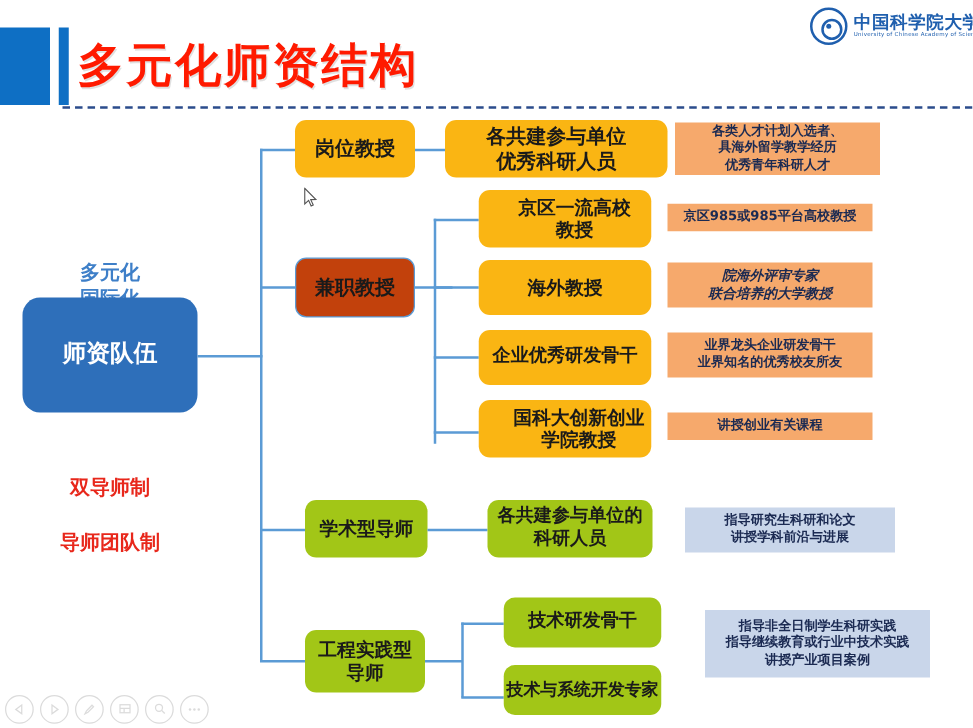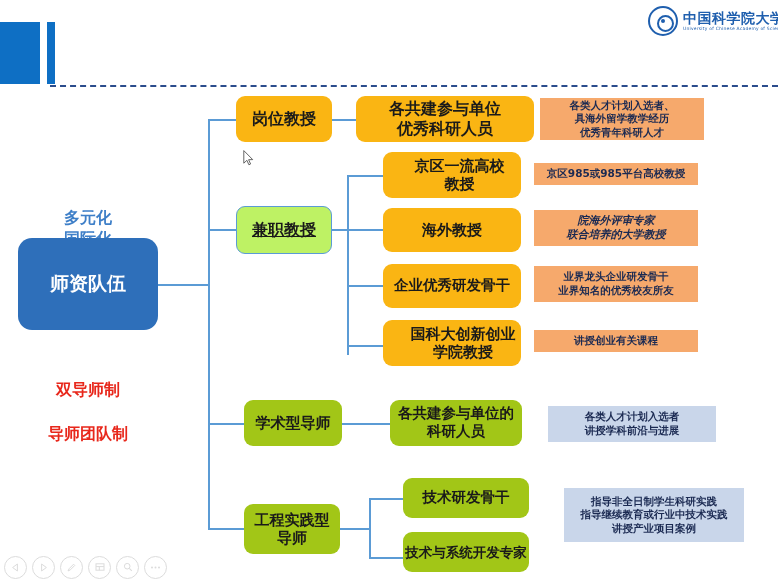--- a/index.html
+++ b/index.html
@@ -37,21 +37,21 @@
   
   .ln{position:absolute;background:#5B9BD5;}
   .v{width:1.6px;}
   .h{height:1.6px;}
 
   
   .node{position:absolute;display:flex;align-items:center;justify-content:center;
         text-align:center;border-radius:9px;font-weight:700;color:#1A1A1A;
         line-height:1.22;box-sizing:border-box;}
   .amber{background:#FAB513;}
-  .amber-o{background:#bef264;border:1.6px solid #5B9BD5;text-decoration:underline;}
+  .amber-o{background:#c2410c;border:1.6px solid #5B9BD5;}
   .green{background:#A2C617;}
   .blue-main{background:#2E6FBA;color:#fff;border-radius:14px;}
 
   .tagbox{position:absolute;display:flex;align-items:center;justify-content:center;
         text-align:center;font-weight:700;line-height:1.3;box-sizing:border-box;}
   .tag-orange{background:#F6A96C;color:#1B2A52;}
   .tag-bluegrey{background:#C9D6EA;color:#1B2A52;}
 
   .side-lbl{position:absolute;text-align:center;font-weight:700;line-height:1.3;white-space:pre-line;margin-top:36px;}
   .lbl-blue{color:#3E7FC8;}
@@ -77,20 +77,21 @@
   <div class="logo">
     <div class="logo-mark"></div>
     <div class="logo-txt">
       <div class="logo-cn">中国科学院大学</div>
       <div class="logo-en">University of Chinese Academy of Sciences</div>
     </div>
   </div>
 
   <div class="hdr-block"></div>
   <div class="hdr-bar"></div>
+  <div class="title">多元化师资结构</div>
   <div class="dotted"></div>
 
   <div class="side-lbl lbl-blue" style="left:18px;top:172px;width:140px;font-size:16px;">多元化
 国际化</div>
 
   <div class="node blue-main" style="left:18px;top:238px;width:140px;height:92px;font-size:19px;">师资队伍</div>
 
   <div class="side-lbl lbl-red" style="left:18px;top:344px;width:140px;font-size:16px;">双导师制</div>
   <div class="side-lbl lbl-red" style="left:10px;top:388px;width:156px;font-size:16px;">导师团队制</div>
 
@@ -132,21 +133,21 @@
 业界知名的优秀校友所友</div>
 
   <div class="node amber" style="left:383px;top:320px;width:138px;height:46px;font-size:15px;white-space:pre-line;padding-left:22px;">国科大创新创业
 学院教授</div>
   <div class="tagbox tag-orange" style="left:534px;top:330px;width:164px;height:22px;font-size:10.5px;white-space:pre-line;">讲授创业有关课程</div>
 
   <div class="node green" style="left:244px;top:400px;width:98px;height:46px;font-size:15px;">学术型导师</div>
   <div class="ln h" style="left:342px;top:423px;width:48px;"></div>
   <div class="node green" style="left:390px;top:400px;width:132px;height:46px;font-size:14.5px;white-space:pre-line;">各共建参与单位的
 科研人员</div>
-  <div class="tagbox tag-bluegrey" style="left:548px;top:406px;width:168px;height:36px;font-size:10.5px;white-space:pre-line;">各类人才计划入选者
+  <div class="tagbox tag-bluegrey" style="left:548px;top:406px;width:168px;height:36px;font-size:10.5px;white-space:pre-line;">指导研究生科研和论文
 讲授学科前沿与进展</div>
 
   <div class="node green" style="left:244px;top:504px;width:96px;height:50px;font-size:15px;white-space:pre-line;">工程实践型
 导师</div>
   <div class="ln h" style="left:340px;top:528px;width:30px;"></div>
   <div class="ln v" style="left:369px;top:498px;height:60px;"></div>
   <div class="ln h" style="left:369px;top:498px;width:34px;"></div>
   <div class="ln h" style="left:369px;top:557px;width:34px;"></div>
 
   <div class="node green" style="left:403px;top:478px;width:126px;height:40px;font-size:14.5px;">技术研发骨干</div>

